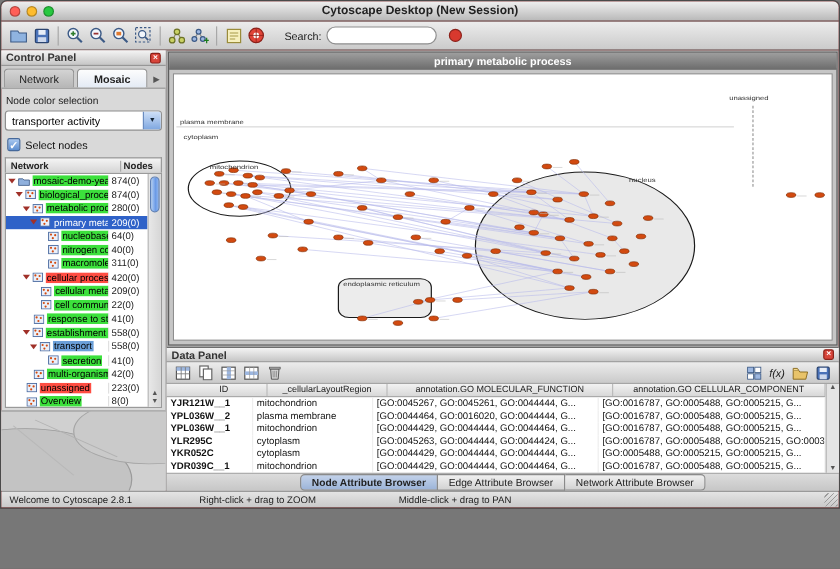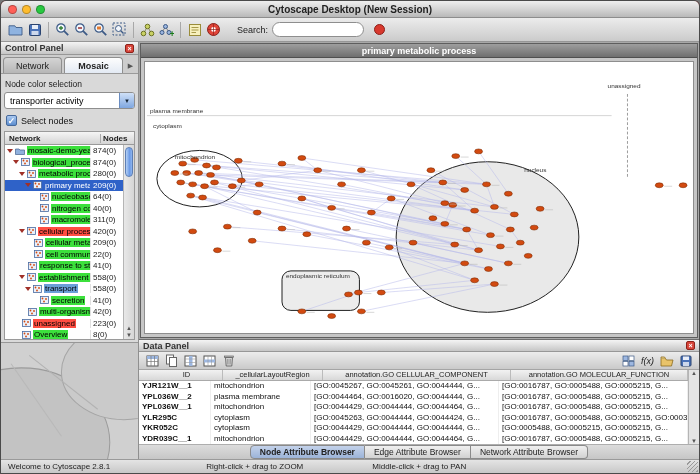--- a/index.html
+++ b/index.html
@@ -1,17 +1,17 @@
 <!DOCTYPE html>
 <html><head>
 <meta charset="utf-8">
 <style>
   * { box-sizing: border-box; margin: 0; padding: 0; }
   html,body { width:700px; height:474px; overflow:hidden; font-family:"Liberation Sans",sans-serif; background:#777; }
-  .window { width:700px; height:474px; display:flex; flex-direction:column; background:#7f1d1d; border:1px solid #4a4a4a; border-radius:6px 6px 0 0; overflow:hidden; }
+  .window { width:700px; height:424px; display:flex; flex-direction:column; background:#7f1d1d; border:1px solid #4a4a4a; border-radius:6px 6px 0 0; overflow:hidden; }
 
   
   .titlebar { height:17px; flex:0 0 17px; background:linear-gradient(#efefef,#d2d2d2 55%,#b9b9b9); border-bottom:1px solid #8d8d8d; position:relative; display:flex; align-items:center; }
   .traffic { display:flex; gap:5px; margin-left:7px; z-index:2; }
   .light { width:9px; height:9px; border-radius:50%; border:1px solid rgba(0,0,0,.28); }
   .light.red { background:#ff5f57; } .light.yellow { background:#febc2e; } .light.green { background:#28c840; }
   .title { position:absolute; left:0; right:0; text-align:center; font-size:10px; font-weight:bold; color:#222; pointer-events:none; }
 
   
   .toolbar { height:24px; flex:0 0 24px; background:linear-gradient(#ececec,#cbcbcb); border-bottom:1px solid #969696; display:flex; align-items:center; padding:0 5px; }
@@ -86,21 +86,21 @@
   .dp-td.idcol { font-weight:bold; }
   .dp-vscroll { width:11px; flex:0 0 11px; background:#e4e4e4; border-left:1px solid #b5b5b5; display:flex; flex-direction:column; justify-content:space-between; font-size:6px; color:#555; text-align:center; }
   .dp-tabs { height:15px; flex:0 0 15px; display:flex; justify-content:center; background:linear-gradient(#dcdcdc,#c6c6c6); border-top:1px solid #aeaeae; }
   .dp-tab { font-size:8.5px; color:#222; padding:1px 9px; border:1px solid #8a8a8a; border-left:none; background:linear-gradient(#f0f0f0,#d2d2d2); }
   .dp-tab:first-child { border-left:1px solid #8a8a8a; border-radius:4px 0 0 4px; }
   .dp-tab:last-child { border-radius:0 4px 4px 0; }
   .dp-tab.active { background:linear-gradient(#c3d2ea,#9cb4d8); font-weight:bold; }
 
   
   .statusbar { height:14px; flex:0 0 14px; background:linear-gradient(#e4e4e4,#c8c8c8); border-top:1px solid #9a9a9a; display:flex; align-items:center; font-size:8px; color:#222; padding:0 7px; position:relative; }
-  .st2 { margin-left:96px; } .st3 { margin-left:69px; }
+  .st2 { margin-left:56px; } .st3 { margin-left:69px; }
   .grip { position:absolute; right:1px; bottom:1px; width:11px; height:11px;
     background:repeating-linear-gradient(135deg, transparent 0 2px, #9a9a9a 2px 3px); }
 </style>
 </head>
 <body>
 
 <div class="window">
 
   <div class="titlebar">
     <div class="traffic">
@@ -758,22 +758,22 @@
                   <rect x="3" y="7" width="6" height="4" fill="#cdd8ec"></rect>
                 </svg>
               </span>
             </span>
         </div>
         <div class="dp-table">
           <div class="dp-grid">
             <div class="dp-thead" id="dp-thead">
                 <span class="dp-th">ID</span>
                 <span class="dp-th">_cellularLayoutRegion</span>
+                <span class="dp-th">annotation.GO MOLECULAR_FUNCTION</span>
                 <span class="dp-th">annotation.GO CELLULAR_COMPONENT</span>
-                <span class="dp-th">annotation.GO MOLECULAR_FUNCTION</span>
               </div>
             <div id="dp-tbody">
                 <div class="dp-row">
                   <span class="dp-td idcol">YJR121W__1</span>
                   <span class="dp-td">mitochondrion</span>
                   <span class="dp-td">[GO:0045267, GO:0045261, GO:0044444, G...</span>
                   <span class="dp-td">[GO:0016787, GO:0005488, GO:0005215, G...</span>
                 </div>
                 <div class="dp-row">
                   <span class="dp-td idcol">YPL036W__2</span>

